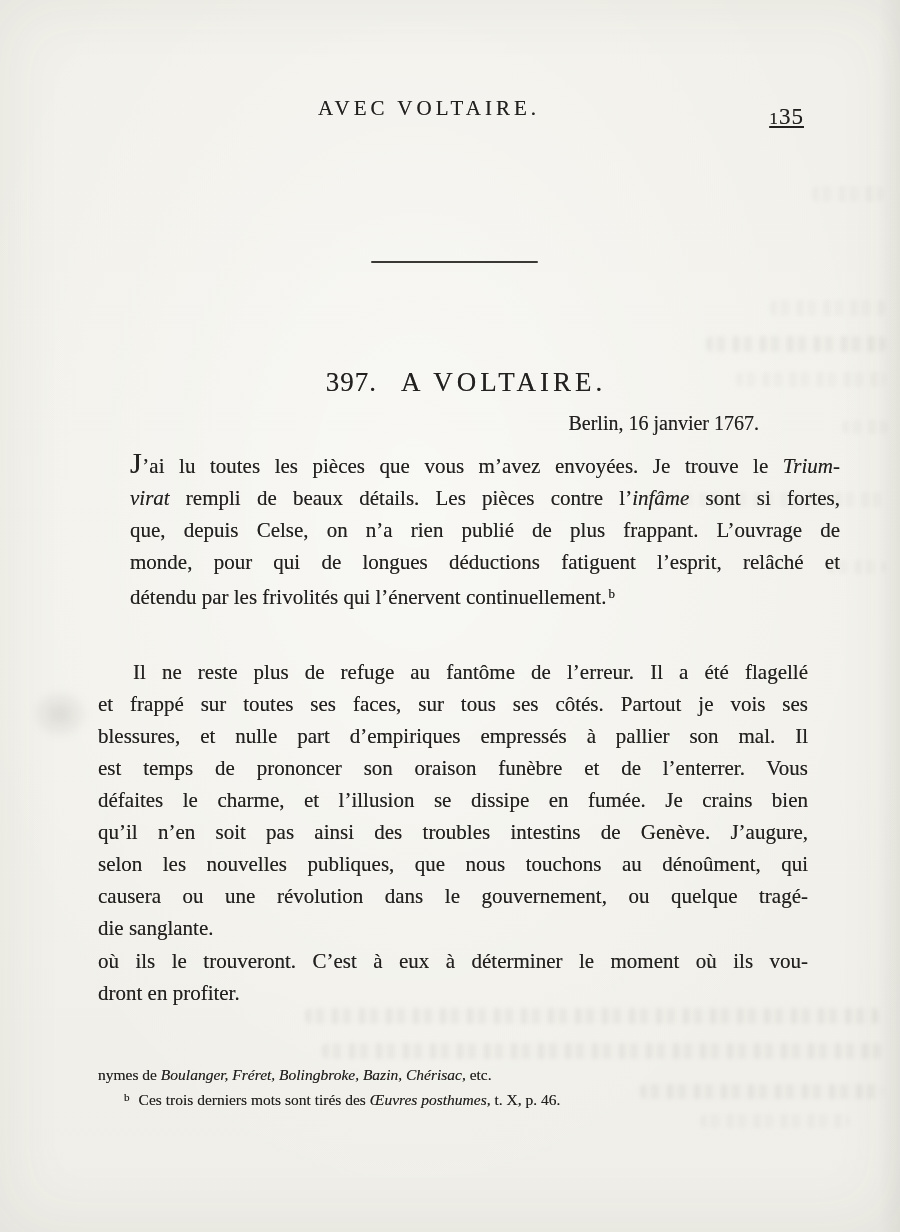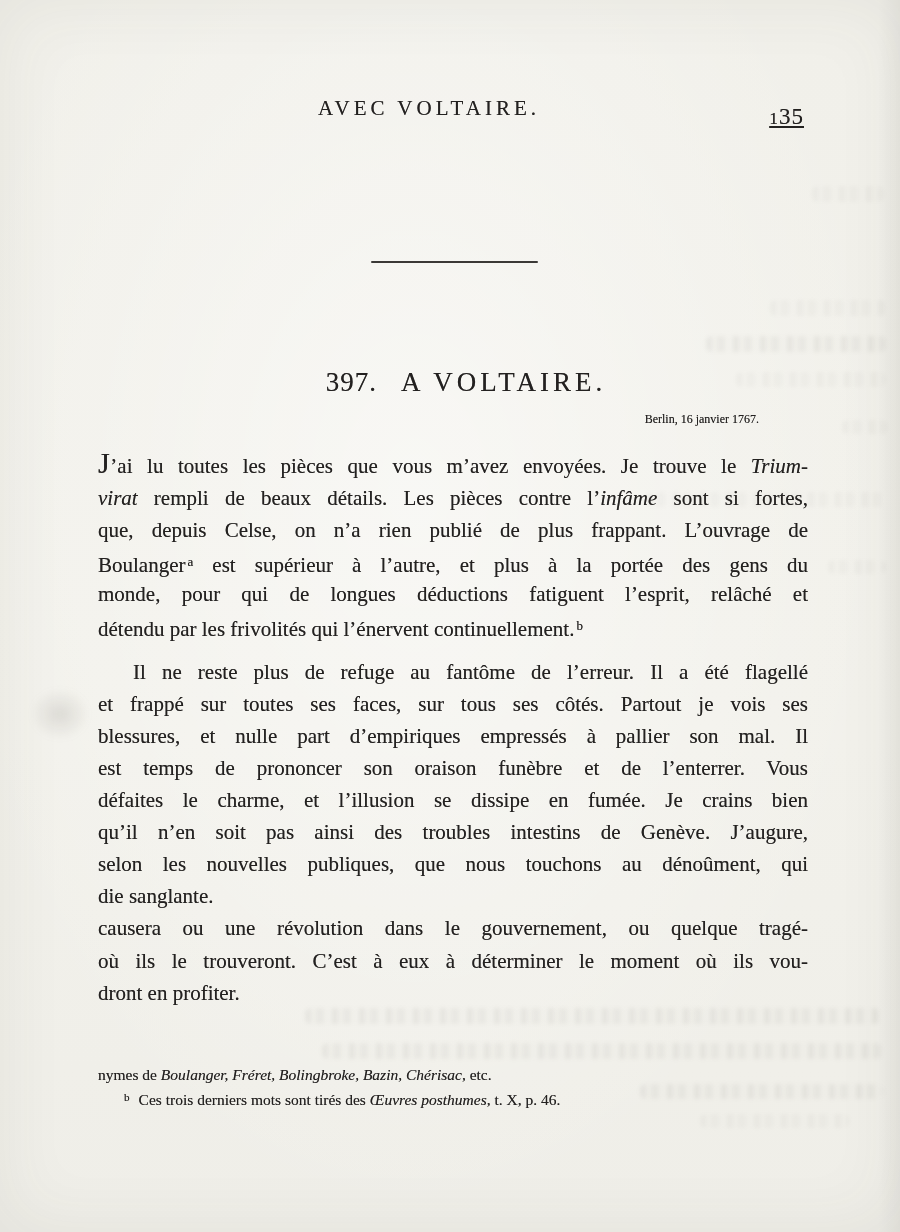--- a/index.html
+++ b/index.html
@@ -62,25 +62,25 @@
 
   .letter-heading{
     top:354px;text-align:center;font-size:27px;font-weight:normal;margin:13px;
     text-shadow:0 0 0.4px rgba(35,33,32,0.55);
   }
   .heading-number{margin-right:24px;letter-spacing:1px;}
   .heading-title{letter-spacing:4px;}
 
   .dateline{
     top:412px;text-align:right;padding-right:49px;box-sizing:border-box;
-    font-size:12px;
+    font-size:20px;
     text-shadow:0 0 0.4px rgba(35,33,32,0.55);
   }
 
-  .para1{top:450px;}
+  .para1{top:450px;margin-left:32px;}
   .para2{top:656px;}
   .para3{top:945px;}
 
   .footnotes{top:1063px;}
   .footnotes .line{height:23px;line-height:23px;font-size:15.5px;}
   .footnotes .line.indent{padding-left:26px;}
 
   
   .italic{font-style:italic;}
   .sup{font-size:0.62em;vertical-align:0.45em;margin-left:2px;letter-spacing:0;}
@@ -131,34 +131,33 @@
   <h1 class="block letter-heading">
     <span class="heading-number">397.</span><span class="heading-title">A VOLTAIRE.</span>
   </h1>
 
   <div class="block dateline">Berlin, 16 janvier 1767.</div>
 
   <section class="block para1">
       <div class="line"><span class="initial">J</span><span>’ai lu toutes les pièces que vous m’avez envoyées. Je trouve le </span><span class="italic">Trium-</span></div>
       <div class="line"><span class="italic">virat</span><span> rempli de beaux détails. Les pièces contre l’</span><span class="italic">infâme</span><span> sont si fortes,</span></div>
       <div class="line"><span>que, depuis Celse, on n’a rien publié de plus frappant. L’ouvrage de</span></div>
-      <div class="line"><span>Boulanger</span><span class="sup">a</span><span> est supérieur à l’autre, et plus à la portée des gens du</span></div>
       <div class="line"><span>monde, pour qui de longues déductions fatiguent l’esprit, relâché et</span></div>
       <div class="line noju"><span>détendu par les frivolités qui l’énervent continuellement.</span><span class="sup">b</span></div>
     </section>
   <section class="block para2">
       <div class="line indent"><span>Il ne reste plus de refuge au fantôme de l’erreur. Il a été flagellé</span></div>
       <div class="line"><span>et frappé sur toutes ses faces, sur tous ses côtés. Partout je vois ses</span></div>
       <div class="line"><span>blessures, et nulle part d’empiriques empressés à pallier son mal. Il</span></div>
       <div class="line"><span>est temps de prononcer son oraison funèbre et de l’enterrer. Vous</span></div>
       <div class="line"><span>défaites le charme, et l’illusion se dissipe en fumée. Je crains bien</span></div>
       <div class="line"><span>qu’il n’en soit pas ainsi des troubles intestins de Genève. J’augure,</span></div>
       <div class="line"><span>selon les nouvelles publiques, que nous touchons au dénoûment, qui</span></div>
+      <div class="line"><span>causera ou une révolution dans le gouvernement, ou quelque tragé-</span></div>
       <div class="line noju"><span>die sanglante.</span></div>
-      <div class="line"><span>causera ou une révolution dans le gouvernement, ou quelque tragé-</span></div>
     </section>
   <section class="block para3">
       <div class="line"><span>où ils le trouveront. C’est à eux à déterminer le moment où ils vou-</span></div>
       <div class="line noju"><span>dront en profiter.</span></div>
     </section>
 
   <section class="block footnotes">
     <div>
         <div class="line noju"><span>nymes de </span><span class="italic">Boulanger, Fréret, Bolingbroke, Bazin, Chérisac</span><span>, etc.</span></div>
       </div>

